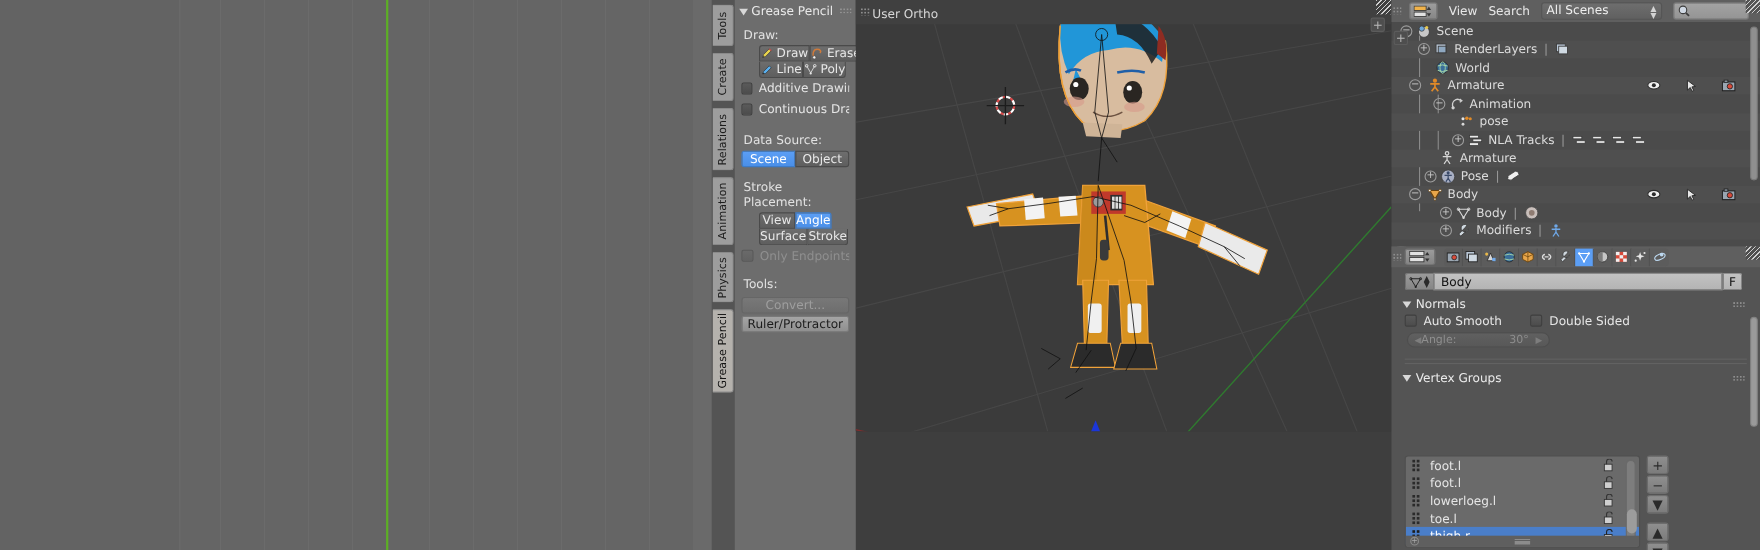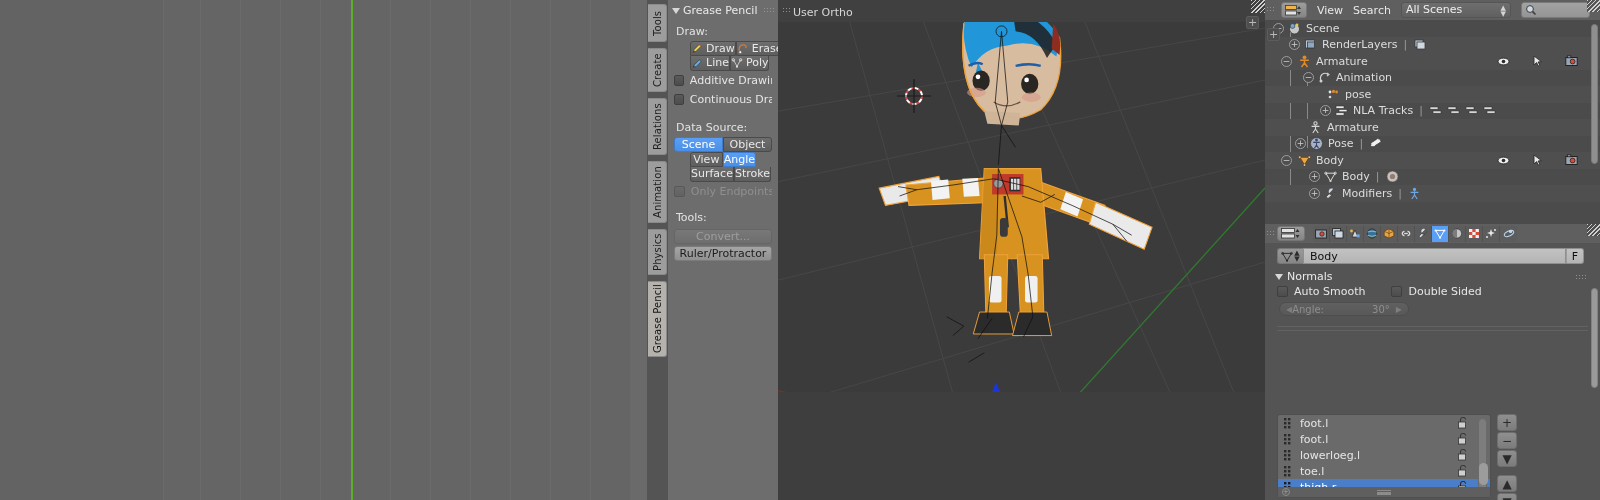--- a/index.html
+++ b/index.html
@@ -428,20 +428,21 @@
       <span class="chkbox"></span>
       <span class="chklbl">Continuous Dra...</span>
     </div>
 
     <div class="sec-label" style="padding-top:12px">Data Source:</div>
     <div class="btn-row">
       <div class="gpbtn sel">Scene</div>
       <div class="gpbtn">Object</div>
     </div>
 
+    <div class="sec-label" style="padding-top:12px">Stroke Placement:</div>
     <div class="quad">
       <div class="qrow">
         <div class="gpbtn">View</div>
         <div class="gpbtn sel">Angle</div>
       </div>
       <div class="qrow">
         <div class="gpbtn">Surface</div>
         <div class="gpbtn">Stroke</div>
       </div>
     </div>
@@ -616,20 +617,28 @@
           <rect x="3.5" y="4" width="7" height="6" fill="#8fa8c0" stroke="#3a3a3a" stroke-width=".8"></rect>
         </svg>
         <span style="margin-left:5px">RenderLayers</span>
         <span style="margin:0 6px;color:#9a9a9a">|</span>
         <svg class="oicon" viewBox="0 0 13 13">
           <rect x="2" y="2" width="8" height="7" fill="#b9c7d6" stroke="#3a3a3a" stroke-width=".8"></rect>
           <rect x="4" y="4" width="8" height="7" fill="#cfd9e2" stroke="#3a3a3a" stroke-width=".8"></rect>
         </svg>
       </div>
 
+      <div class="out-row" style="padding-left:40px">
+        <svg class="oicon" viewBox="0 0 13 13">
+          <circle cx="6.5" cy="6.5" r="5.2" fill="#3a6f9a" stroke="#2a2a2a" stroke-width=".8"></circle>
+          <path d="M2 5 Q6 3 11 5 M2 9 Q6 11 11 9" stroke="#a8d8a8" stroke-width=".9" fill="none"></path>
+          <ellipse cx="6.5" cy="6.5" rx="2.4" ry="5.2" fill="none" stroke="#a8d8a8" stroke-width=".8"></ellipse>
+        </svg>
+        <span style="margin-left:5px">World</span>
+      </div>
 
       <div class="out-row alt" style="padding-left:16px">
         <span class="expander">−</span>
         <span style="width:6px"></span>
         <svg class="oicon" viewBox="0 0 13 13">
           <circle cx="6.5" cy="2.3" r="1.9" fill="#e08a28"></circle>
           <path d="M6.5 4.2 L6.5 8 M2.2 5.2 L10.8 5.2 M6.5 8 L3.5 12 M6.5 8 L9.5 12" stroke="#e08a28" stroke-width="1.5" fill="none"></path>
         </svg>
         <span style="margin-left:5px">Armature</span>
         <span class="out-toggles">
@@ -914,20 +923,25 @@
         <span style="flex:1"></span>
         <span>30°</span>
         <span class="arrow-s" style="margin-left:6px">▶</span>
       </div>
 
       <div class="sep-line" style="margin-top:10px"></div>
 
 
       <div class="sep-line"></div>
 
+      <div class="prop-panel-hdr">
+        <span class="tri-down"></span>
+        <span>Vertex Groups</span>
+        <span class="grip-dots"></span>
+      </div>
 
       <div id="vg-box">
         <div class="vg-row">
           <svg width="12" height="13" viewBox="0 0 12 13">
             <g fill="#2a2a2a">
                 <rect x="1" y="1" width="2.4" height="2.4"></rect>
                 <rect x="5" y="1" width="2.4" height="2.4"></rect>
             <rect x="1" y="5" width="2.4" height="2.4"></rect>
                 <rect x="5" y="5" width="2.4" height="2.4"></rect>
             <rect x="1" y="9" width="2.4" height="2.4"></rect>

